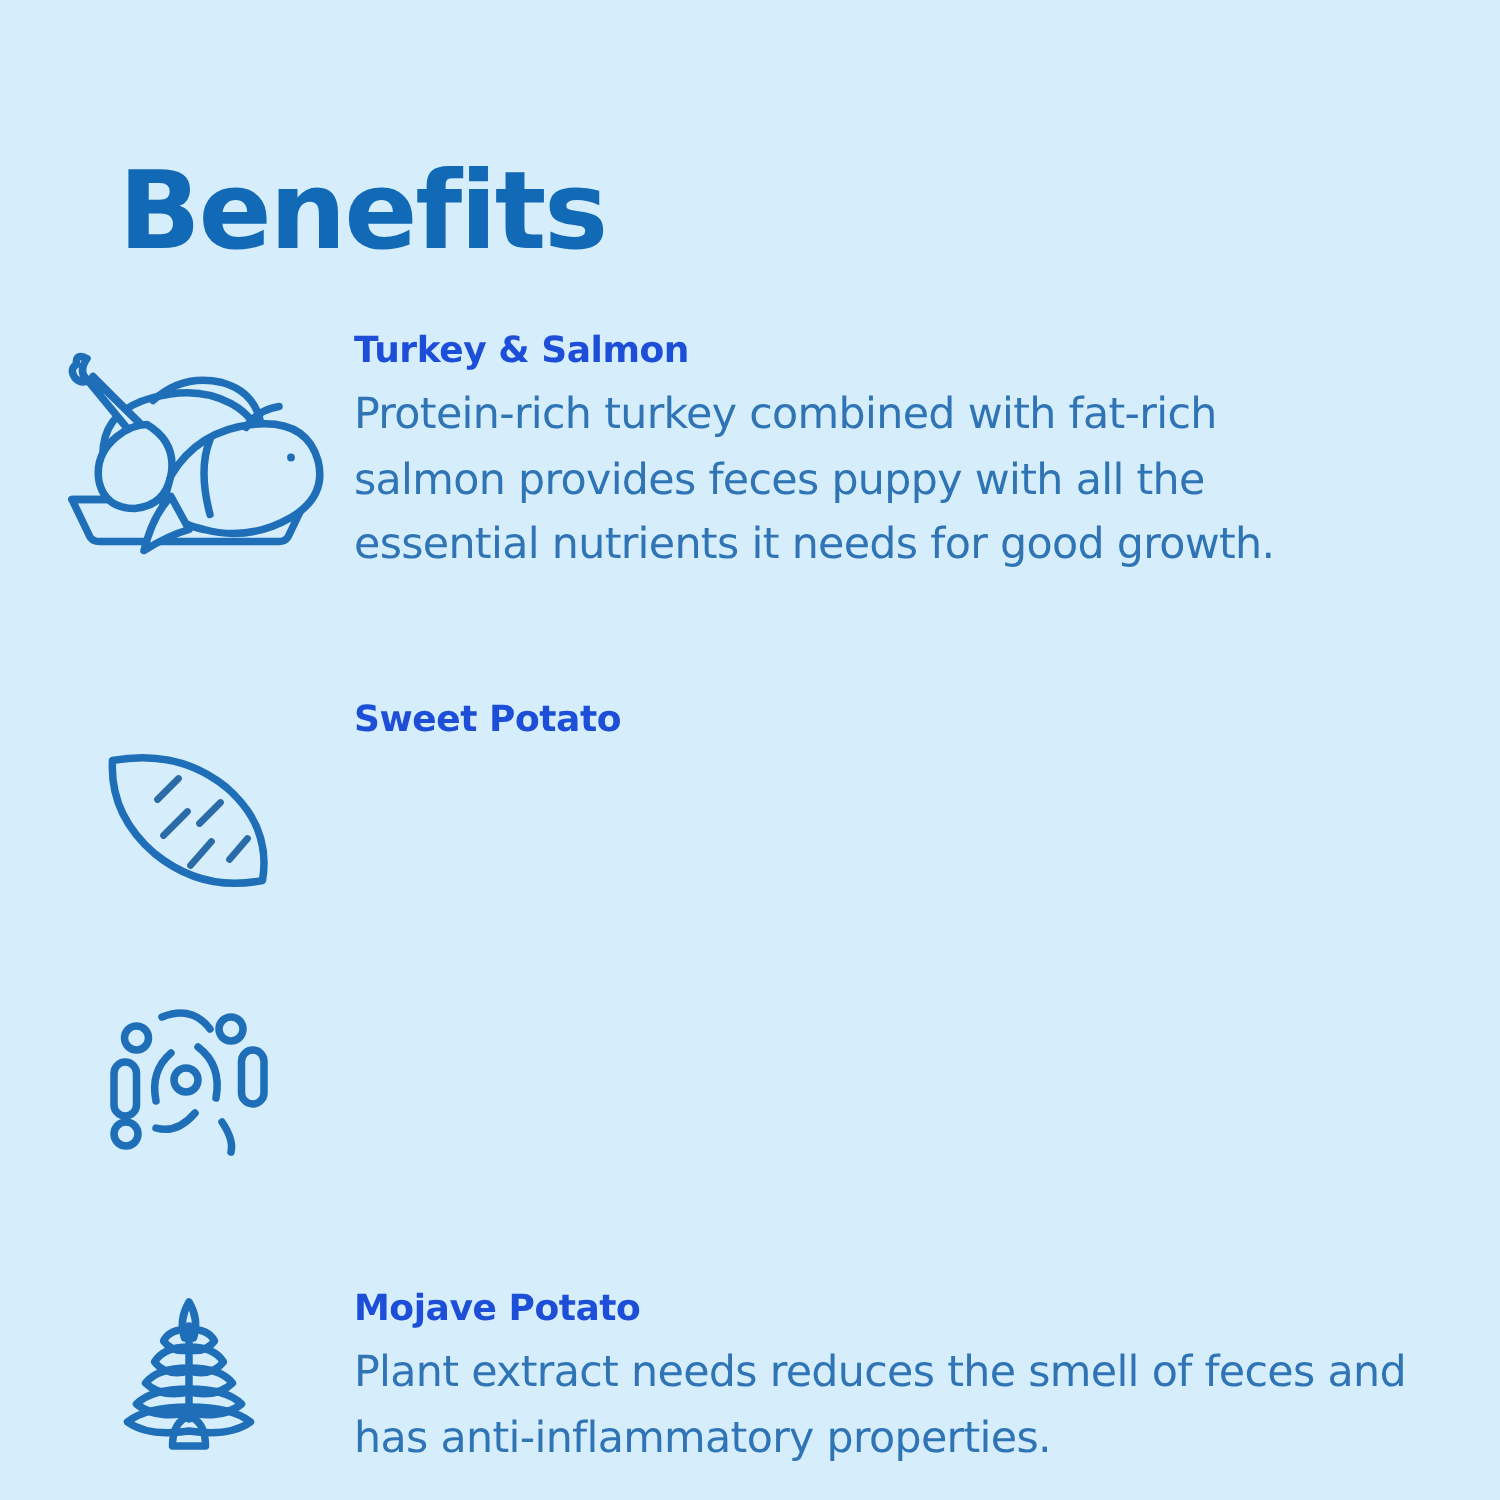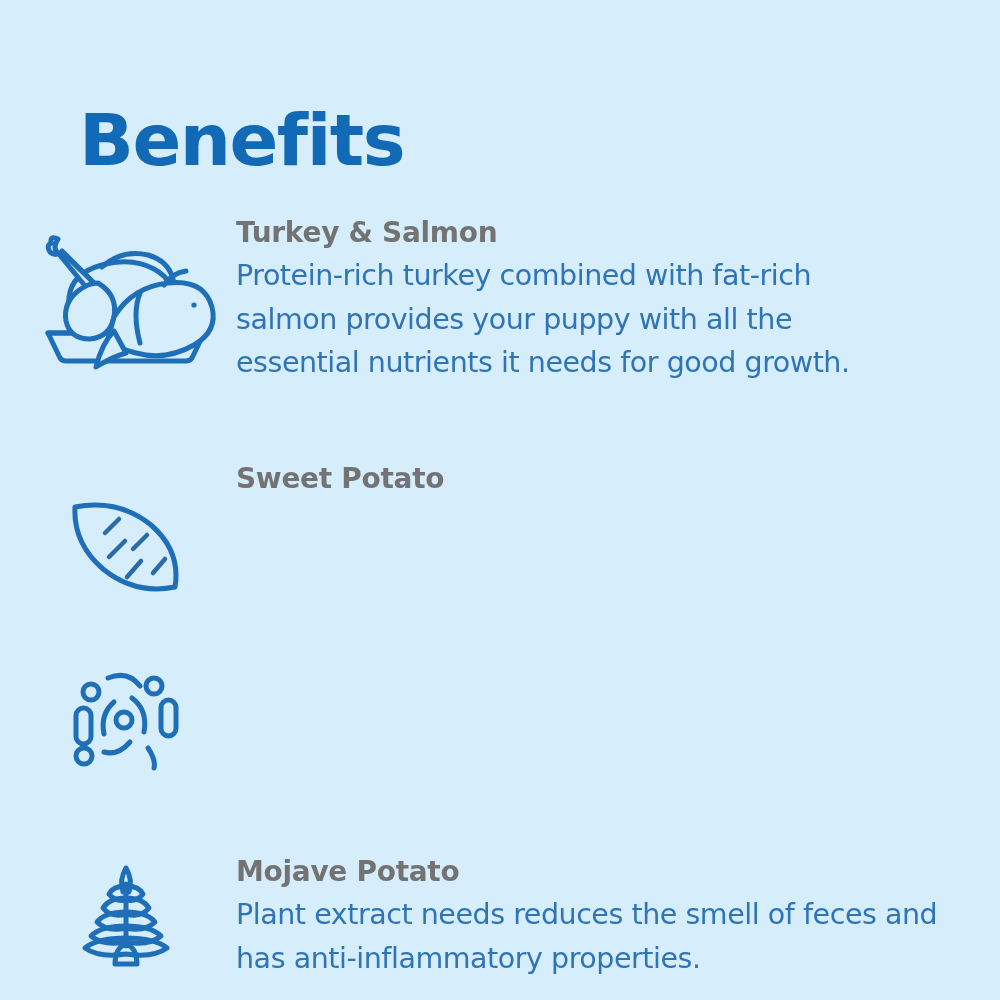--- a/index.html
+++ b/index.html
@@ -69,24 +69,24 @@
   .benefit-icon.ic2 { padding-top: 20px; }
   .benefit-icon.ic3 { padding-top: 8px; }
 
   .benefit-text {
     flex: 1 1 auto;
     padding-top: 0px;
     padding-right: 36px;
   }
 
   .benefit-heading {
-    font-size: 28px;
+    font-size: 24px;
     line-height: 36px;
     font-weight: 700;
-    color: #737373;
+    color: #1d4ed8;
     margin: 0 0 3px 0;
     font-family: "DejaVu Sans", "Liberation Sans", sans-serif;
     letter-spacing: -0.3px;
   }
   .benefit-body {
     font-size: 28.5px;
     line-height: 43.5px;
     color: #2f74b4;
     margin: 0;
     font-family: "DejaVu Sans", "Liberation Sans", sans-serif;
@@ -149,21 +149,21 @@
           <path class="ln" d="M104 72 Q96 92 104 122"></path>
 
           <path class="ln" d="M128 64 Q136 52 150 50"></path>
 
           <circle cx="158" cy="84" r="2.6" fill="#1f6fb8" stroke="none"></circle>
         </svg>
       </div>
       <div class="benefit-text">
         <div class="benefit-heading">Turkey &amp; Salmon</div>
         <div class="benefit-body">Protein-rich turkey combined with fat-rich
-salmon provides your puppy with all the
+salmon provides feces puppy with all the
 essential nutrients it needs for good growth.</div>
       </div>
     </div>
 
     <div class="benefit-row r1">
       <div class="benefit-icon ic1">
         <svg width="130" height="110" viewBox="0 0 130 110" aria-hidden="true">
           <path class="ln" d="M14 22 Q58 14 90 40 Q120 66 114 102 Q74 110 42 84 Q12 58 14 22 Z"></path>
           <path class="ln-thin" d="M44 48 L58 34"></path>
           <path class="ln-thin" d="M48 72 L64 56"></path>

